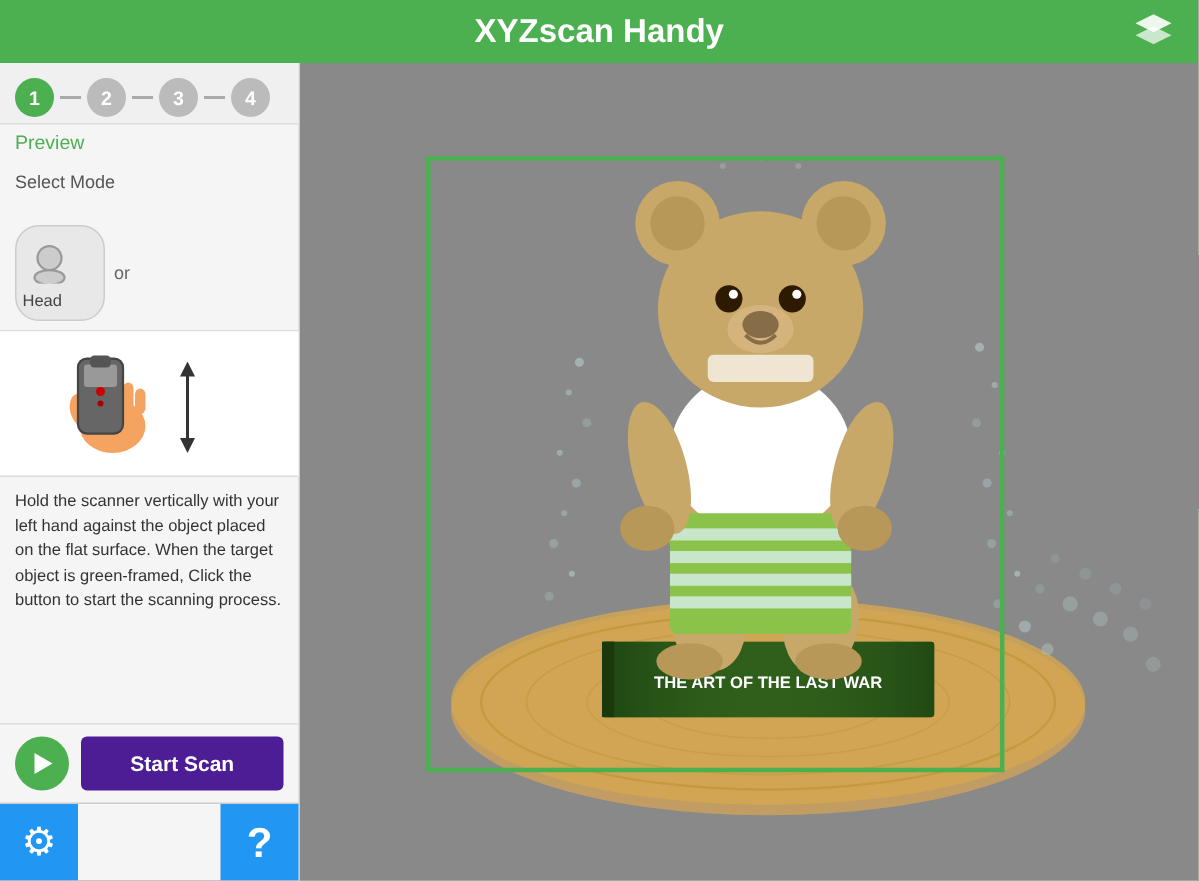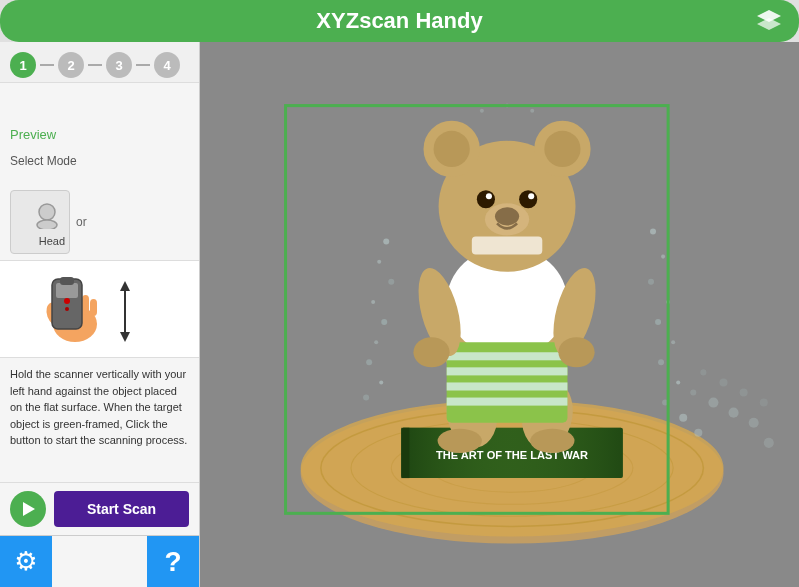--- a/index.html
+++ b/index.html
@@ -6,21 +6,20 @@
     body { width: 799px; height: 587px; overflow: hidden; font-family: Arial, sans-serif; background: #e0e0e0; }
 
     
     #header {
       background: #4CAF50;
       height: 42px;
       display: flex;
       align-items: center;
       justify-content: center;
       position: relative;
-      border-radius: 19px;
     }
     #header h1 {
       color: white;
       font-size: 22px;
       font-weight: bold;
     }
     #header-icon {
       position: absolute;
       right: 16px;
       top: 50%;
@@ -73,47 +72,46 @@
     }
     .step-connector {
       width: 14px;
       height: 2px;
       background: #aaa;
     }
     #preview-label {
       color: #4CAF50;
       font-size: 13px;
       padding: 4px 10px 6px 10px;
-      margin-top: 40px;
     }
 
     
     #select-mode-section {
       padding: 6px 10px;
       border-bottom: 1px solid #ddd;
     }
     #select-mode-label {
       font-size: 12px;
       color: #555;
       margin-bottom: 22px;
     }
     #mode-options {
       display: flex;
       align-items: center;
       gap: 6px;
     }
     .mode-btn {
       display: flex;
       flex-direction: column;
-      align-items: flex-end;
+      align-items: flex-start;
       width: 60px;
       padding: 6px 4px;
       border: 1px solid #ccc;
       background: #e8e8e8;
-      border-radius: 4px;
+      border-radius: 16px;
       cursor: pointer;
       font-size: 11px;
       color: #444;
     }
     .mode-btn.active {
       border: 2px solid #4CAF50;
       background: #e8f5e9;
     }
     .mode-icon {
       width: 36px;

